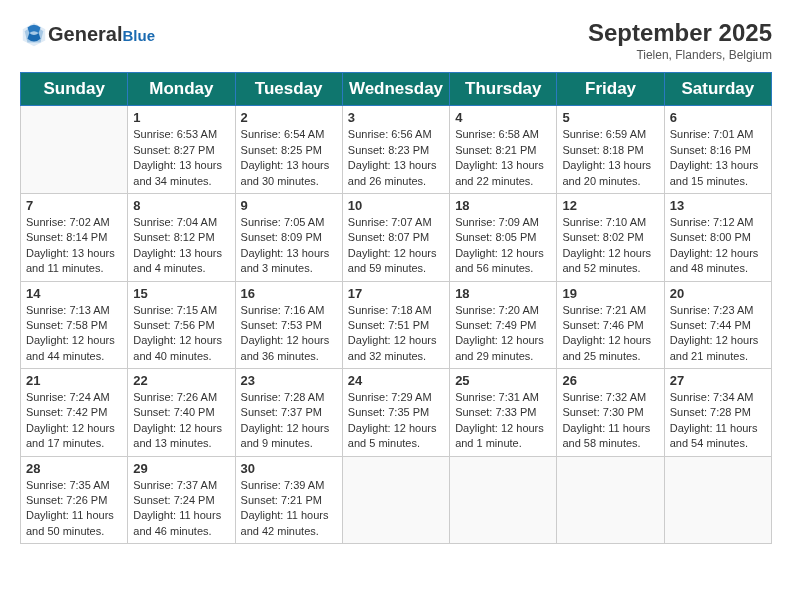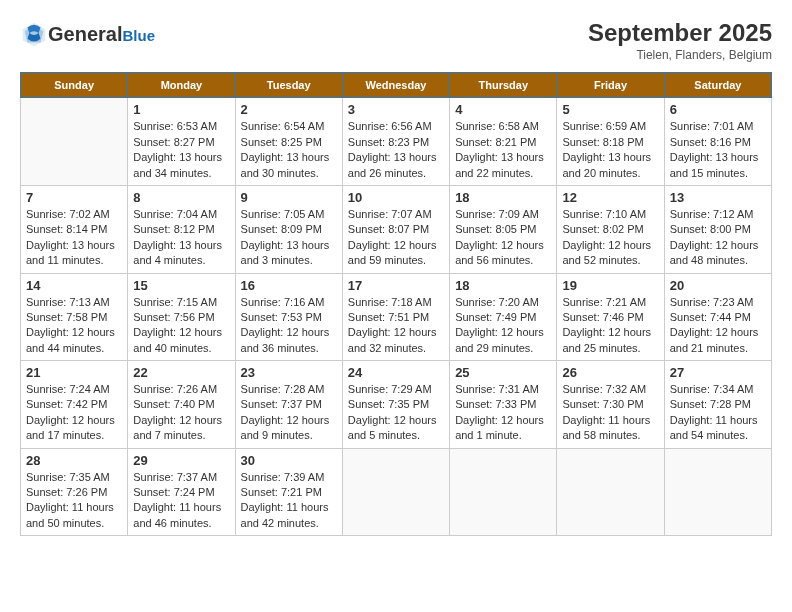--- a/index.html
+++ b/index.html
@@ -50,25 +50,25 @@
       font-size: 12px;
       color: #555;
       margin-top: 2px;
     }
     table {
       width: 100%;
       border-collapse: collapse;
       font-size: 11px;
     }
     th {
-      background-color: #a16207;
+      background-color: #0f766e;
       color: #fff;
       text-align: center;
       padding: 6px 4px;
-      font-size: 11px;
+      font-size: 17px;
       font-weight: bold;
       border: 1px solid #2979c0;
     }
     td {
       border: 1px solid #ccc;
       vertical-align: top;
       padding: 4px 5px;
       width: 107px;
       min-height: 80px;
       background: #fff;
@@ -325,21 +325,21 @@
             <span>Daylight: 12 hours</span>
             <span>and 17 minutes.</span>
           </div>
         </td>
         <td>
           <span class="day-num">22</span>
           <div class="day-info">
             <span>Sunrise: 7:26 AM</span>
             <span>Sunset: 7:40 PM</span>
             <span>Daylight: 12 hours</span>
-            <span>and 7 minutes.</span>
+            <span>and 13 minutes.</span>
           </div>
         </td>
         <td>
           <span class="day-num">23</span>
           <div class="day-info">
             <span>Sunrise: 7:28 AM</span>
             <span>Sunset: 7:37 PM</span>
             <span>Daylight: 12 hours</span>
             <span>and 9 minutes.</span>
           </div>

